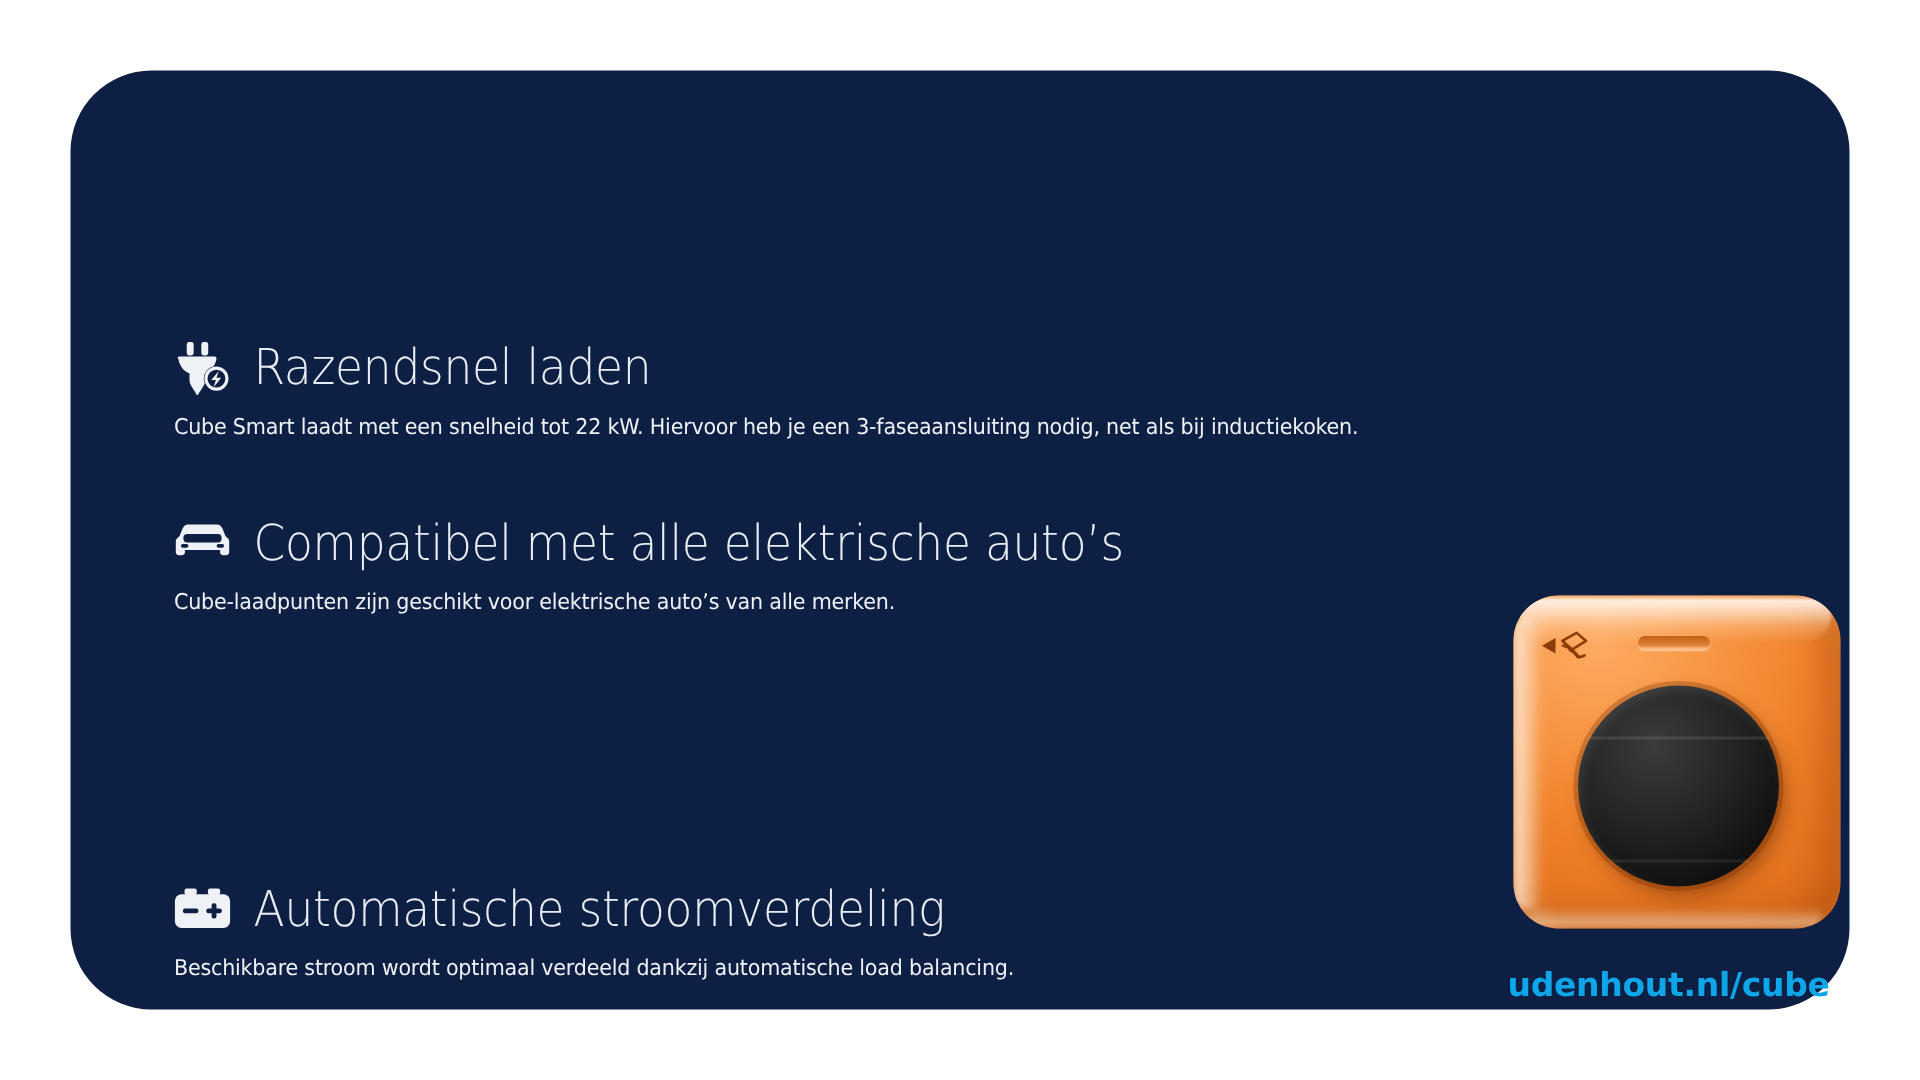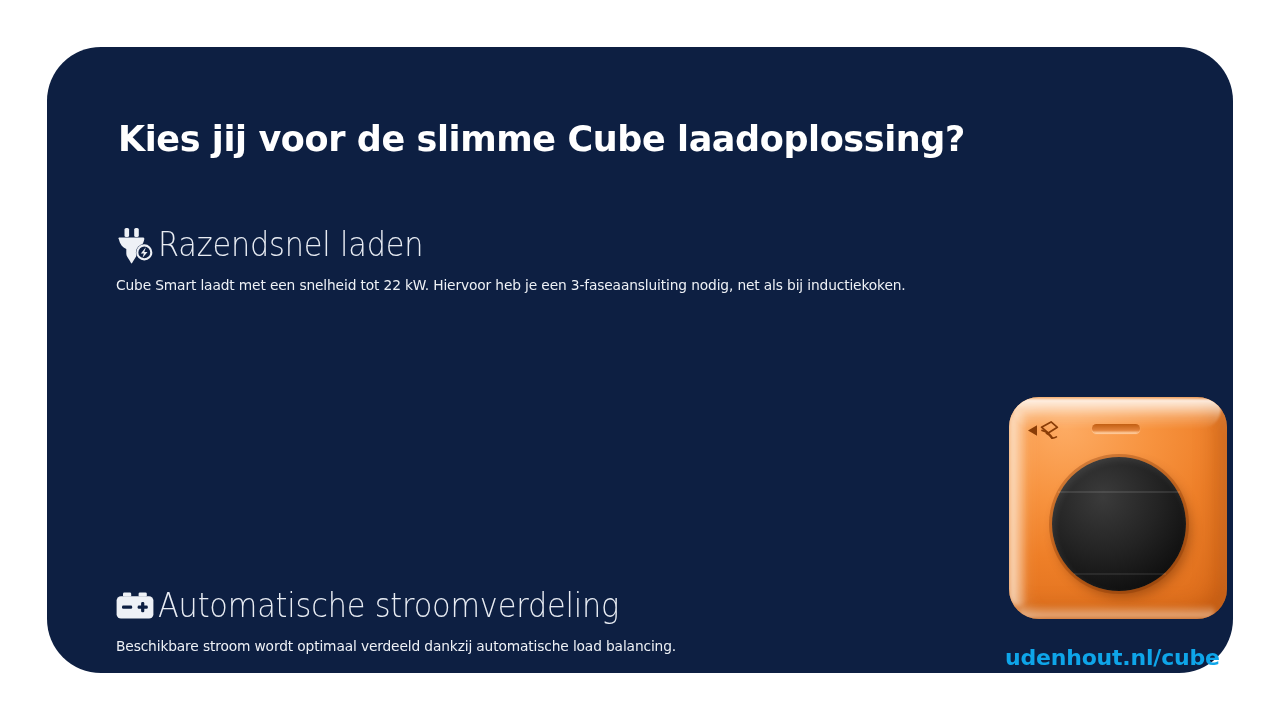--- a/index.html
+++ b/index.html
@@ -49,20 +49,21 @@
 
   
   .feature {
     position: absolute;
     left: 65px;
     width: 880px;
   }
   .feature-head {
     display: flex;
     align-items: center;
+    gap: 11px;
     height: 46px;
   }
   .feature-icon {
     flex: 0 0 auto;
     width: 46px;
     height: 40px;
     display: flex;
     align-items: center;
     justify-content: center;
   }
@@ -206,21 +207,20 @@
     white-space: nowrap;
   }
 </style>
 </head>
 <body>
 
 <div id="stage">
 
   <div id="card">
 
-    <div id="headline">Kies jij voor de slimme Cube laadoplossing?</div>
 
     <div class="feature" id="feature-0">
       <div class="feature-head">
         <span class="feature-icon">
           <svg width="40" height="38" viewBox="0 0 40 38" aria-hidden="true">
             <g fill="#eef1f6">
               <rect x="9.5" y="2" width="4.6" height="9" rx="1.6"></rect>
               <rect x="19.2" y="2" width="4.6" height="9" rx="1.6"></rect>
               <path d="M5.4 11.6h22.6c0.9 0 1.5 0.8 1.3 1.7c-1.0 4.9-3.7 8.3-7.4 9.6v4.6c0 2.6-1.6 4.3-3.0 6.6
                        c-0.5 0.8-1.3 2.0-1.8 2.9c-0.3 0.5-0.9 0.5-1.1 0c-0.5-1.0-1.2-2.1-1.7-2.9c-1.4-2.3-3.0-4.0-3.0-6.6
@@ -229,20 +229,38 @@
             <circle cx="29.3" cy="26.4" r="8.4" fill="#0d1f42"></circle>
             <circle cx="29.3" cy="26.4" r="7.0" fill="none" stroke="#eef1f6" stroke-width="2.1"></circle>
             <path d="M30.9 21.3l-5.1 6.1h3.1l-1.5 4.7l5.1-6.2h-3.2z" fill="#eef1f6"></path>
           </svg>
         </span>
         <span class="feature-title">Razendsnel laden</span>
       </div>
       <div class="feature-desc">Cube Smart laadt met een snelheid tot 22 kW. Hiervoor heb je een 3-faseaansluiting nodig, net als bij inductiekoken.</div>
     </div>
 
+    <div class="feature" id="feature-1">
+      <div class="feature-head">
+        <span class="feature-icon">
+          <svg width="42" height="30" viewBox="0 0 42 30" aria-hidden="true">
+            <g fill="#eef1f6">
+              <path d="M3.2 14.0c0-1.0 0.4-1.8 1.1-2.4l1.4-1.2l2.0-5.0C8.4 3.6 9.8 2.6 11.4 2.6h19.2
+                       c1.6 0 3.0 1.0 3.7 2.8l2.0 5.0l1.4 1.2c0.7 0.6 1.1 1.4 1.1 2.4v7.1c0 1.1-0.9 2.0-2.0 2.0h-2.1
+                       c-1.1 0-2.0-0.9-2.0-2.0v-1.4H9.3v1.4c0 1.1-0.9 2.0-2.0 2.0H5.2c-1.1 0-2.0-0.9-2.0-2.0z"></path>
+            </g>
+            <rect x="8.3" y="9.0" width="25.4" height="5.6" rx="2.4" fill="#0d1f42"></rect>
+            <rect x="6.6" y="15.6" width="5.0" height="2.6" rx="1.3" fill="#0d1f42"></rect>
+            <rect x="30.4" y="15.6" width="5.0" height="2.6" rx="1.3" fill="#0d1f42"></rect>
+          </svg>
+        </span>
+        <span class="feature-title">Compatibel met alle elektrische auto’s</span>
+      </div>
+      <div class="feature-desc">Cube-laadpunten zijn geschikt voor elektrische auto’s van alle merken.</div>
+    </div>
 
 
     <div class="feature" id="feature-3">
       <div class="feature-head">
         <span class="feature-icon">
           <svg width="42" height="32" viewBox="0 0 42 32" aria-hidden="true">
             <rect x="9.0" y="2.4" width="8.2" height="4.2" rx="1.4" fill="#eef1f6"></rect>
             <rect x="24.6" y="2.4" width="8.2" height="4.2" rx="1.4" fill="#eef1f6"></rect>
             <rect x="2.6" y="6.2" width="36.8" height="22.4" rx="4.4" fill="#eef1f6"></rect>
             <rect x="8.0" y="15.6" width="10.2" height="3.2" rx="1.3" fill="#0d1f42"></rect>

